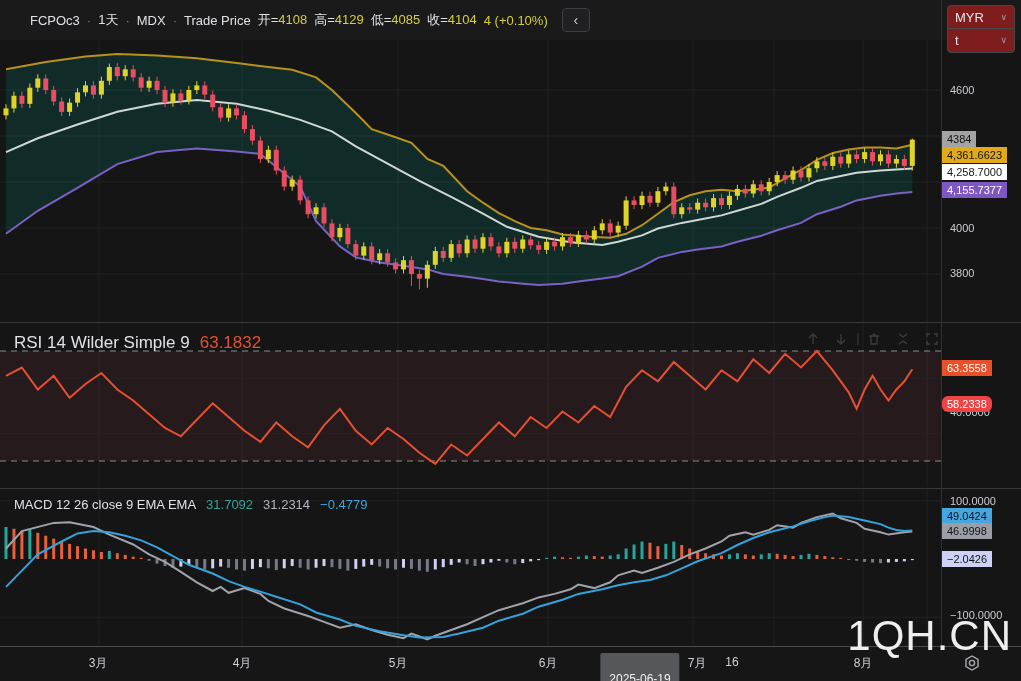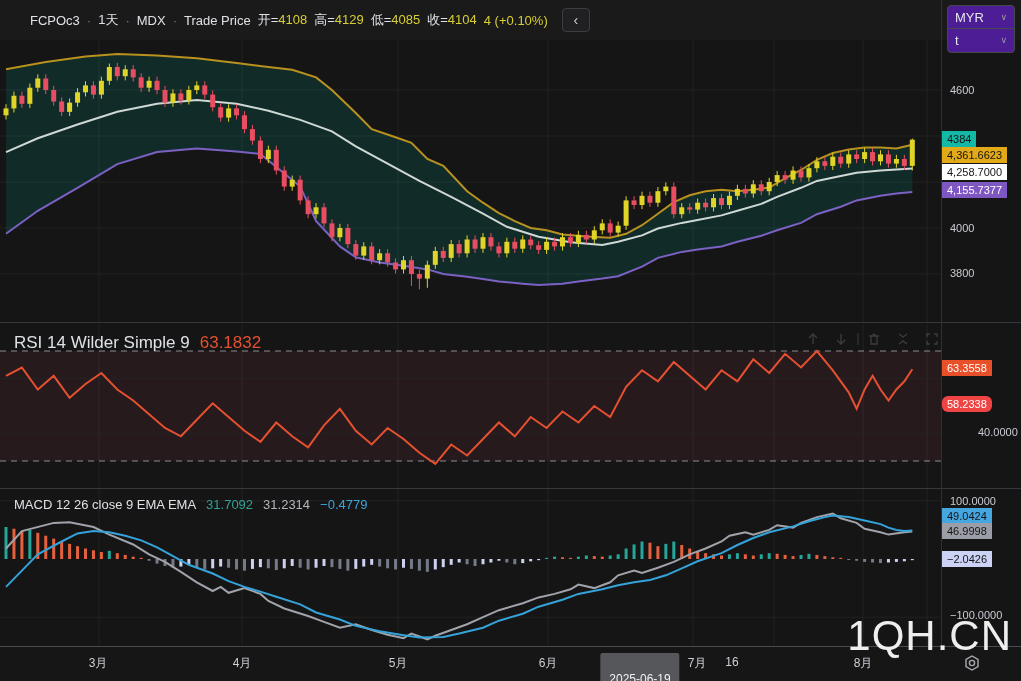--- a/index.html
+++ b/index.html
@@ -11,21 +11,21 @@
   .dot{color:#7d7f84;}
   .lbl{color:#dfe1e6;}
   .yel{color:#d7cf33;}
   .amber{color:#e0b13c;}
   .purp{color:#9b7fd4;}
   .grayv{color:#d6d8dc;}
   #collapse-btn{margin-left:14px;width:26px;height:22px;border:1px solid #3d3d41;border-radius:4px;
      background:#202023;color:#cfd1d6;display:flex;align-items:center;justify-content:center;
      font-size:14px;line-height:1;cursor:pointer;}
   #bb-legend{display:flex;align-items:center;gap:8px;margin-left:12px;font-size:13px;white-space:nowrap;}
-  #currency-box{left:947px;top:5px;width:66px;height:46px;border:1px solid #47484c;border-radius:4px;background:#4c1d95;z-index:30;text-align:center;}
+  #currency-box{left:947px;top:5px;width:66px;height:46px;border:1px solid #47484c;border-radius:4px;background:#7f1d1d;z-index:30;text-align:center;}
   .cur-row{height:22px;display:flex;align-items:center;justify-content:space-between;padding:0 7px;font-size:13px;color:#e3e5e9;}
   .cur-div{height:1px;background:#47484c;}
   .chev{color:#9a9ca1;font-size:9px;}
   svg.pane{position:absolute;left:0;}
   .axis-col{left:941px;top:0;width:80px;height:681px;border-left:1px solid #303034;background:transparent;}
   .axis-text{position:absolute;left:950px;font-size:11px;color:#c9ccd3;transform:translateY(-50%);}
   .axis-badge{position:absolute;left:942px;height:16px;line-height:16px;font-size:11px;padding:0 5px;transform:translateY(-50%);white-space:nowrap;}
   .pane-div{left:0;width:1021px;height:1px;background:#37383b;}
   #time-axis{left:0;top:647px;width:1021px;height:34px;background:#161616;}
   #time-border{left:0;top:646px;width:1021px;height:1px;background:#4a4a4d;}
@@ -516,25 +516,25 @@
 <svg id="settings-icon" class="abs" width="28" height="22" viewBox="0 0 28 22">
   <path d="M14 3 l6 3.5 v7 L14 17 l-6 -3.5 v-7 Z" fill="none" stroke="#a9abb0" stroke-width="1.4"></path>
   <circle cx="14" cy="10" r="2.6" fill="none" stroke="#a9abb0" stroke-width="1.4"></circle>
 </svg>
 
 <div id="watermark" class="abs">1QH.CN</div>
 
 <div class="axis-text" style="top: 90px;">4600</div>
     <div class="axis-text" style="top: 228px;">4000</div>
     <div class="axis-text" style="top: 273px;">3800</div>
-    <div class="axis-badge" style="top: 139px; background: #14b8a6; color: rgb(20, 20, 20);">4384</div>
+    <div class="axis-badge" style="top: 139px; background: #a3a3a3; color: rgb(20, 20, 20);">4384</div>
     <div class="axis-badge" style="top: 155px; background: rgb(226, 169, 24); color: rgb(20, 20, 20);">4,361.6623</div>
     <div class="axis-badge" style="top: 172px; background: rgb(255, 255, 255); color: rgb(20, 20, 20);">4,258.7000</div>
     <div class="axis-badge" style="top: 190px; background: rgb(126, 87, 194); color: rgb(255, 255, 255);">4,155.7377</div>
-    <div class="axis-text" style="top: 432px; margin-left: 28px;">40.0000</div>
+    <div class="axis-text" style="top: 412px;">40.0000</div>
     <div class="axis-badge" style="top: 368px; background: rgb(232, 80, 42); color: rgb(255, 255, 255);">63.3558</div>
     <div class="axis-badge" style="top: 404px; background: #ef4444; color: rgb(255, 255, 255); border-radius: 6px;">58.2338</div>
     <div class="axis-text" style="top: 501px;">100.0000</div>
     <div class="axis-text" style="top: 615px;">−100.0000</div>
     <div class="axis-badge" style="top: 516px; background: rgb(69, 166, 224); color: rgb(20, 20, 20);">49.0424</div>
     <div class="axis-badge" style="top: 531px; background: rgb(155, 158, 166); color: rgb(20, 20, 20);">46.9998</div>
     <div class="axis-badge" style="top: 559px; background: rgb(204, 210, 245); color: rgb(20, 20, 20);">−2.0426</div>
     <div class="time-label" style="left: 98px;">3月</div>
     <div class="time-label" style="left: 242px;">4月</div>
     <div class="time-label" style="left: 398px;">5月</div>

